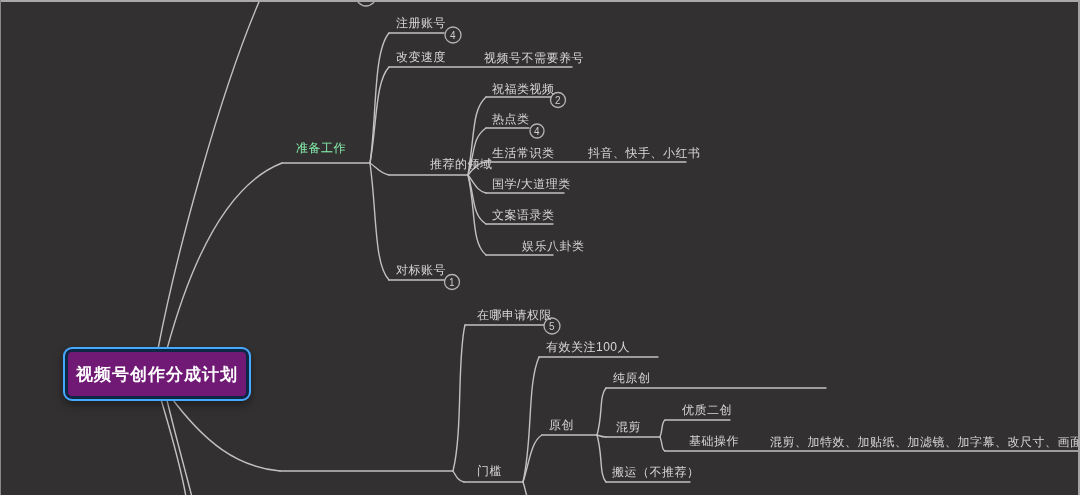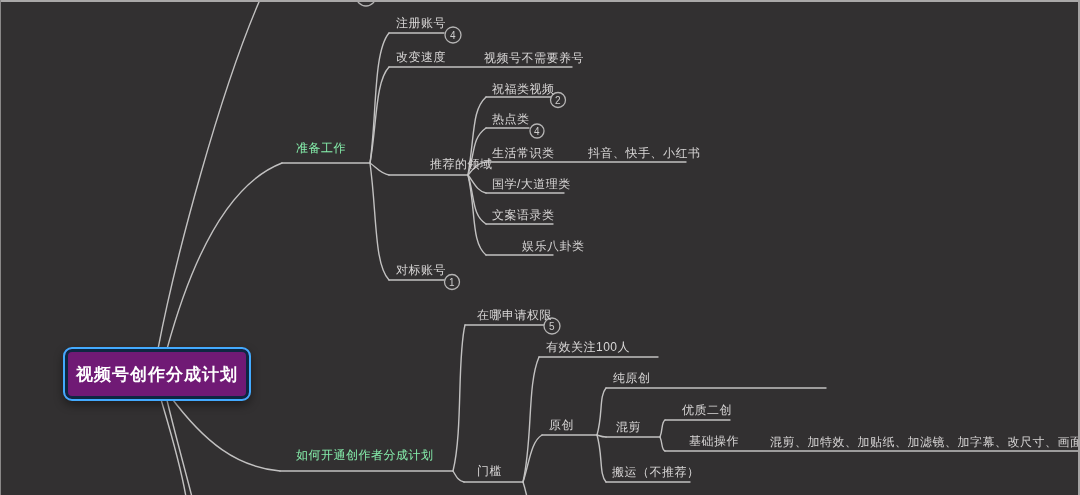--- a/index.html
+++ b/index.html
@@ -106,21 +106,20 @@
     </g>
     <g>
       <circle class="badge-circle" cx="552" cy="326" r="8"></circle>
       <text class="badge-num" x="549" y="330">5</text>
     </g>
   </svg>
 
   <div class="root">视频号创作分成计划</div>
 
   <div class="label lg" style="left:296px;top:142px;">准备工作</div>
-  <div class="label lg" style="left:296px;top:449px;">如何开通创作者分成计划</div>
 
   <div class="label" style="left:396px;top:17px;">注册账号</div>
   <div class="label" style="left:396px;top:51px;">改变速度</div>
   <div class="label" style="left:484px;top:52px;">视频号不需要养号</div>
   <div class="label" style="left:398px;top:158px;margin-left:32px;">推荐的领域</div>
   <div class="label" style="left:492px;top:83px;font-family:Liberation Serif, serif;">祝福类视频</div>
   <div class="label" style="left:492px;top:113px;">热点类</div>
   <div class="label" style="left:492px;top:147px;">生活常识类</div>
   <div class="label" style="left:588px;top:147px;">抖音、快手、小红书</div>
   <div class="label" style="left:492px;top:178px;">国学/大道理类</div>

